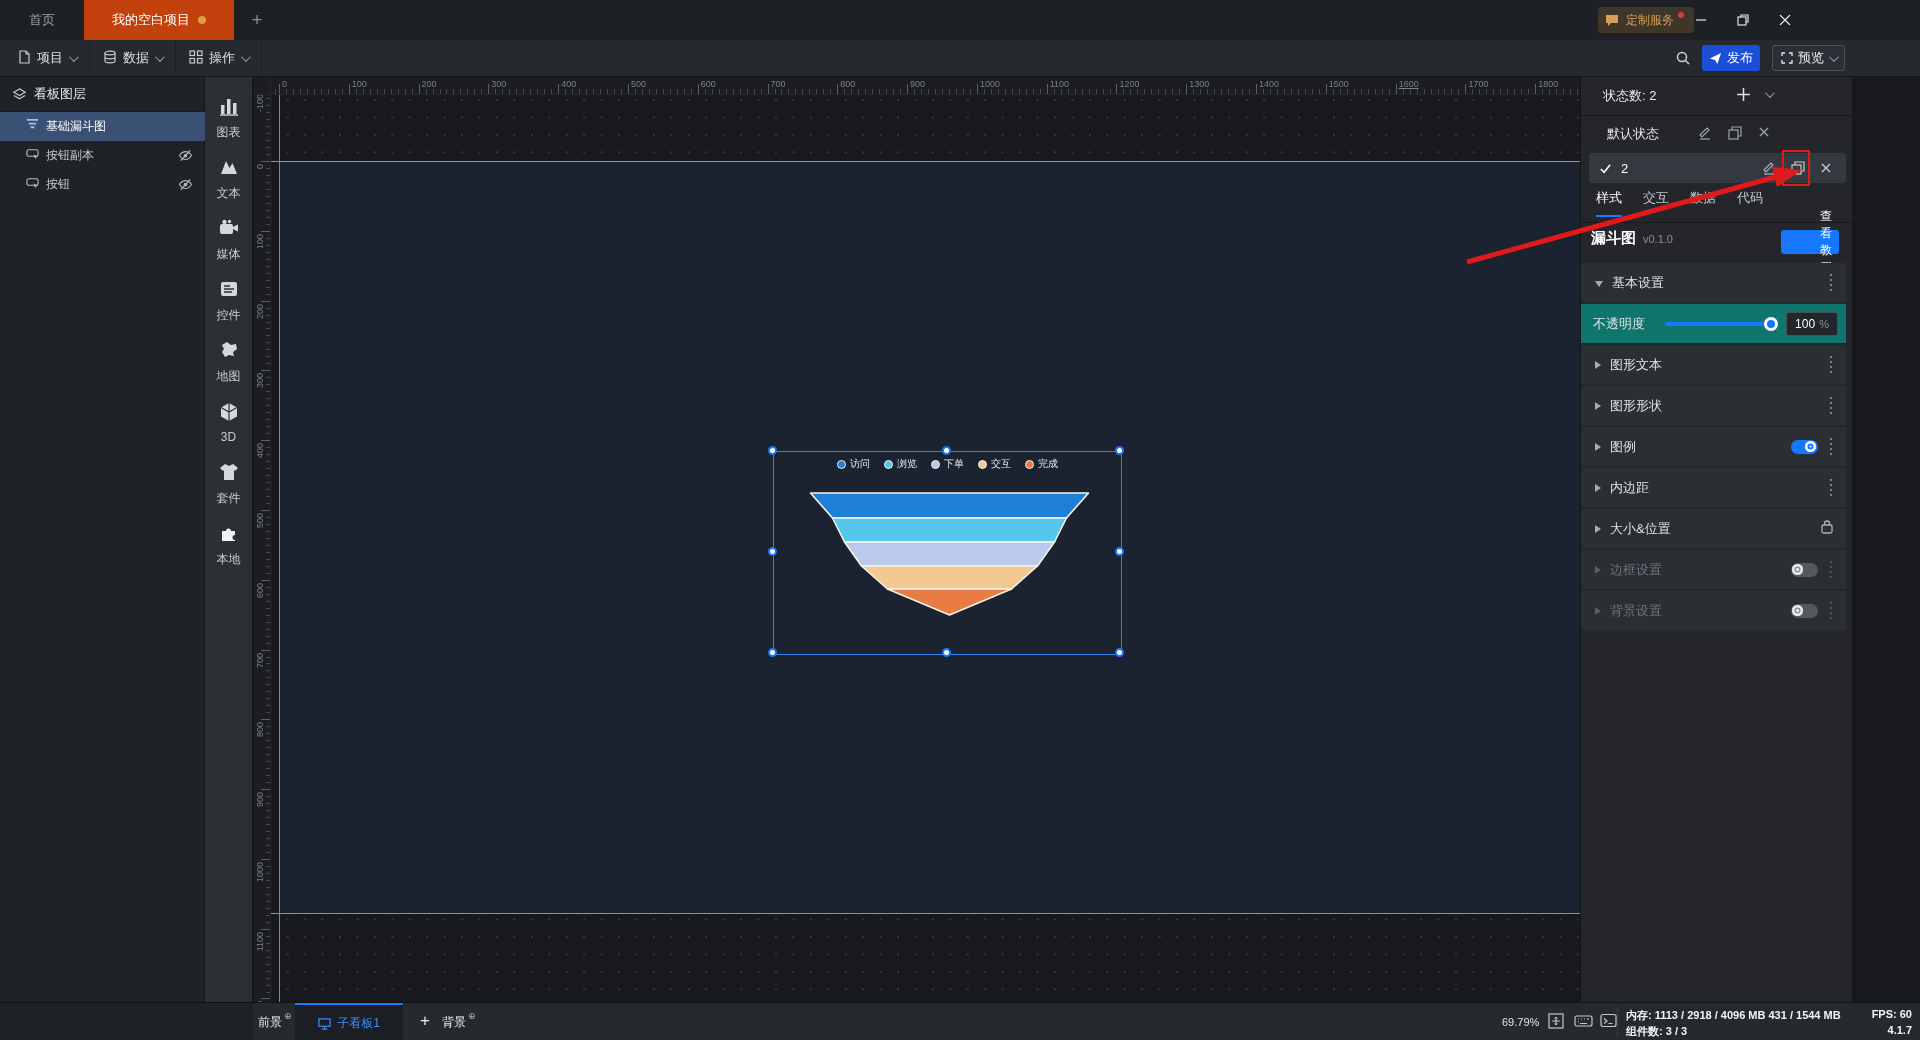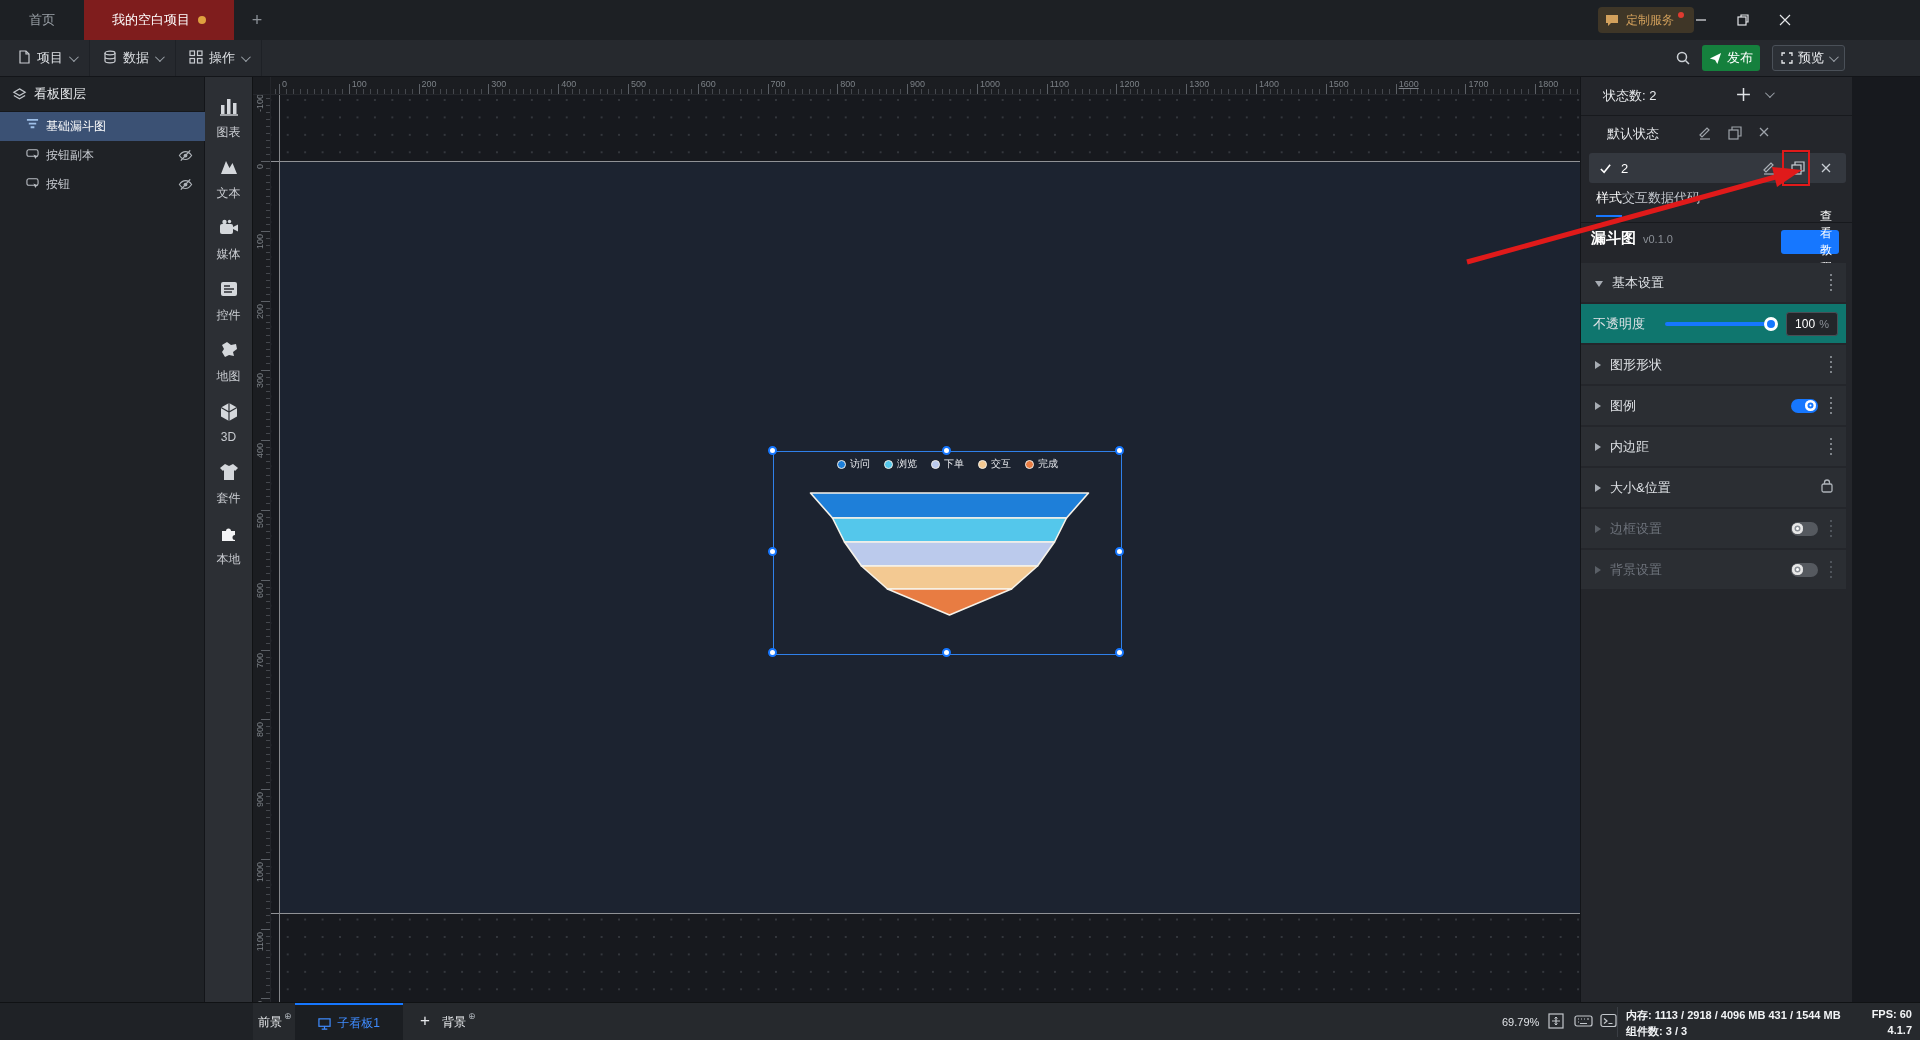--- a/index.html
+++ b/index.html
@@ -4,40 +4,40 @@
 <style>
   * { margin:0; padding:0; box-sizing:border-box; }
   html,body { width:1920px; height:1040px; overflow:hidden; background:#17191e;
     font-family:"Liberation Sans","DejaVu Sans",sans-serif; }
   .abs { position:absolute; }
   
   #titlebar { left:0; top:0; width:1920px; height:40px; background:#1d2024; }
   .tb-tab { height:40px; display:flex; align-items:center; justify-content:center;
     color:#9aa0a7; font-size:13px; }
   #tab-home { left:0; top:0; width:84px; }
-  #tab-project { left:84px; top:0; width:150px; background:#7f1d1d; color:#fff; gap:8px;text-align:center; }
+  #tab-project { left:84px; top:0; width:150px; background:#c2410c; color:#fff; gap:8px;text-align:center; }
   .proj-dot { width:8px; height:8px; border-radius:50%; background:#dfa13f; }
   #tb-plus { left:246px; top:9px; width:22px; height:22px; color:#8b9096; font-size:18px;
     display:flex; align-items:center; justify-content:center; }
   #custom-pill { left:1598px; top:7px; height:26px; background:#3f3627; border-radius:4px;
     display:flex; align-items:center; gap:6px; padding:0 10px 0 6px; color:#d2a05c; font-size:12px; }
   .red-sup { width:6px; height:6px; border-radius:50%; background:#e03b30; margin:-10px 0 0 -2px; }
   .win-btn { top:8px; width:26px; height:24px; display:flex; align-items:center;
     justify-content:center; color:#e3e5e8; }
   
   #menubar { left:0; top:40px; width:1920px; height:37px; background:#26292e;
     border-bottom:1px solid #131519; }
   #menus { left:4px; top:0; height:36px; display:flex; }
   .menu-item { display:flex; align-items:center; gap:6px; padding:0 13px; height:36px;
     color:#dde0e4; font-size:13px; border-right:1px solid #1e2126; }
   .chev { width:7px; height:7px; border-right:1.5px solid #9aa0a7; border-bottom:1.5px solid #9aa0a7;
     transform:rotate(45deg) translateY(-2px); }
   #search-btn { left:1670px; top:6px; width:26px; height:24px; color:#cdd1d6;
     display:flex;align-items:center;justify-content:center; }
-  #publish-btn { left:1702px; top:5px; width:58px; height:26px; background:#15803d; border-radius:3px;
+  #publish-btn { left:1702px; top:5px; width:58px; height:26px; background:#1d4ed8; border-radius:3px;
     color:#fff; font-size:13px; display:flex; align-items:center; justify-content:center; gap:5px; }
   #preview-btn { left:1772px; top:5px; width:73px; height:26px; background:#2c3036;
     border:1px solid #4a5058; border-radius:3px; color:#e8eaed; font-size:13px;
     display:flex; align-items:center; justify-content:center; gap:5px; }
   
   #layers-panel { left:0; top:77px; width:205px; height:925px; background:#1f2226;
     border-right:1px solid #131519;font-family:Liberation Mono, monospace; }
   #layers-header { left:0; top:0; width:205px; height:35px; display:flex; align-items:center;
     gap:7px; padding-left:12px; color:#e6e8eb; font-size:13px; border-bottom:1px solid #16181c; }
   #layer-list { left:0; top:35px; width:205px; }
@@ -98,21 +98,21 @@
   #rp-row2 { left:0; top:42px; width:265px; height:30px; display:flex; align-items:center;
     color:#e6e8eb; font-size:13px; padding-left:26px; }
   .rp-ic { color:#9ea3aa; display:flex; align-items:center; }
   #rp-row2-icons { position:absolute; right:82px; top:49px; display:flex; gap:16px; }
   #rp-state-row { left:8px; top:76px; width:257px; height:30px; background:#34383f; border-radius:3px;
     display:flex; align-items:center; gap:9px; padding-left:10px; color:#fff; font-size:13px; }
   #state-row-icons { position:absolute; right:14px; top:0; height:30px; display:flex; gap:15px;
     align-items:center; }
   #red-box { position:absolute; right:36px; top:-3px; width:28px; height:36px;
     border:2px solid #e01a1a; }
-  #rp-tabs { left:15px; top:112px; display:flex; }
+  #rp-tabs { left:15px; top:112px; display:flex; gap:21px; }
   .rp-tab { color:#c3c7cd; font-size:13px; padding-bottom:8px; }
   .rp-tab.active { color:#fff; border-bottom:2px solid #1677ff; }
   #rp-tabline { left:0; top:145px; width:340px; height:1px; background:#17191d; }
   #rp-widget { left:10px; top:152px; width:255px; height:30px; display:flex; align-items:baseline; gap:7px; }
   #widget-name { color:#fff; font-size:15px; font-weight:bold; }
   #widget-version { color:#8b9097; font-size:11px; }
   #tutorial-btn { left:200px; top:153px; width:58px; height:24px; background:#1677ff; border-radius:3px;
     color:#fff; font-size:12px; display:flex; align-items:center; justify-content:center;padding-left:39px; }
   #rp-sections { left:0; top:186px; width:265px; }
   .sec-row { height:39px; background:#2b2e33; margin-bottom:2px; display:flex; align-items:center;
@@ -525,20 +525,30 @@
         <div id="op-track">
           <div id="op-knob"></div>
         </div>
         <div id="op-box">
           <span id="op-value">100</span>
           <span id="op-unit">%</span>
         </div>
       </div>
       <div class="sec-row">
         <span class="sec-arrow"></span>
+        <span class="sec-label">图形文本</span>
+        <span class="kebab">
+          <i></i>
+          <i></i>
+          <i></i>
+          <i></i>
+        </span>
+      </div>
+      <div class="sec-row">
+        <span class="sec-arrow"></span>
         <span class="sec-label">图形形状</span>
         <span class="kebab">
           <i></i>
           <i></i>
           <i></i>
           <i></i>
         </span>
       </div>
       <div class="sec-row">
         <span class="sec-arrow"></span>

